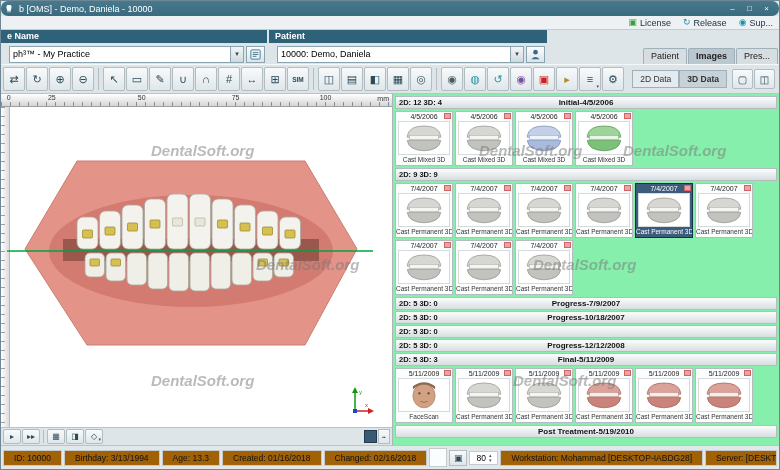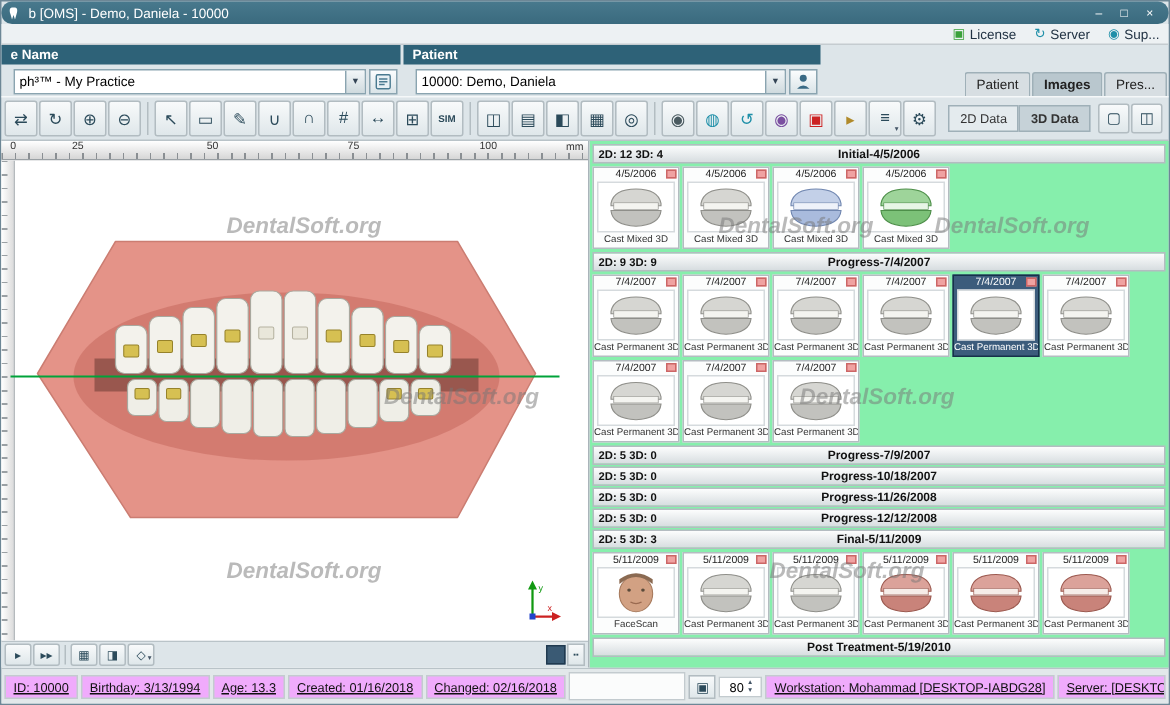--- a/index.html
+++ b/index.html
@@ -81,21 +81,21 @@
   .thumb-marker { position:absolute; top:1px; right:1px; width:7px; height:6px; background:#f0a2a2; border:1px solid #c66; }
   .thumb-img { height:34px; margin:0 2px; background:#fff; border:1px solid #d5dadd; overflow:hidden; }
   .thumb-img svg { width:100%; height:100%; display:block; }
   .thumb-label { font-size:6.5px; text-align:center; height:10px; line-height:10px; white-space:nowrap; overflow:hidden; color:#333; }
 
   
   .watermark { position:absolute; font-family:Liberation Sans, sans-serif; font-style:italic; font-weight:bold; font-size:15px; color:#777; opacity:0.5; pointer-events:none; z-index:6; white-space:nowrap; }
 
   
   .statusbar { height:24px; flex:0 0 auto; background:#e2e8ea; border-top:1px solid #b9c3c8; display:flex; align-items:center; gap:2px; padding:0 2px; font-size:8.5px; }
-  .sb-item { background:#f0abfc; border:1px solid #c3cbcf; padding:2px 5px; white-space:nowrap; color:#111;text-decoration:underline; }
+  .sb-item { background:#a16207; border:1px solid #c3cbcf; padding:2px 10px; white-space:nowrap; color:#111; }
   .sb-fill { flex:1; align-self:stretch; margin:2px 0; background:#fbfcfc; border:1px solid #c3cbcf; min-width:10px; }
   .sb-btn { width:18px; height:16px; font-size:9px; color:#2b4a5a; background:linear-gradient(#f8fafb,#dfe7ea); border:1px solid #b2bcc1; padding:0; }
   .sb-spin { display:flex; align-items:center; background:#fff; border:1px solid #c3cbcf; padding:1px 6px; }
   .spin-arrows { display:flex; flex-direction:column; font-size:5px; line-height:5px; margin-left:3px; color:#456; }
   .sb-server { overflow:hidden; max-width:72px; }
 </style>
 </head>
 <body>
 
 <div class="app">
@@ -115,21 +115,21 @@
   </div>
 
   <div class="menubar">
     <div id="top-links">
         <span class="top-link">
           <span class="tl-ic" style="color: rgb(58, 161, 58);">▣</span>
           <span class="tl-label">License</span>
         </span>
         <span class="top-link">
           <span class="tl-ic" style="color: rgb(30, 143, 168);">↻</span>
-          <span class="tl-label">Server</span>
+          <span class="tl-label">Release</span>
         </span>
         <span class="top-link">
           <span class="tl-ic" style="color: rgb(30, 143, 168);">◉</span>
           <span class="tl-label">Sup...</span>
         </span>
       </div>
   </div>
 
   <div class="id-row">
     <div class="block">
@@ -345,21 +345,20 @@
                 <path d="M9 17 Q11 5 27 5 Q43 5 45 17 L45 19 L9 19 Z" fill="#9ed49a" stroke="#4e8f4a" stroke-width="0.8"></path>
                 <rect x="11" y="16.5" width="32" height="5.5" fill="#e8f6e6" stroke="#4e8f4a" stroke-width="0.5"></rect>
                 <path d="M9 23 L45 23 Q44 35 27 36 Q10 35 9 23 Z" fill="#7cc178" stroke="#4e8f4a" stroke-width="0.8"></path>
               </svg>
             </div>
             <div class="thumb-label">Cast Mixed 3D</div>
           </div>
         </div>
         <div class="gsec-header">
           <span class="gsec-counts">2D: 9 3D: 9</span>
-          <span class="gsec-title">Progress-7/4/2007</span>
           <span class="gsec-balance"></span>
         </div>
         <div class="thumb-row">
           <div class="thumb">
             <div class="thumb-date">7/4/2007</div>
             <span class="thumb-marker"></span>
             <div class="thumb-img">
               <svg viewBox="0 0 54 40" preserveAspectRatio="none">
                 <path d="M9 17 Q11 5 27 5 Q43 5 45 17 L45 19 L9 19 Z" fill="#d6d6d2" stroke="#8f8f8a" stroke-width="0.8"></path>
                 <rect x="11" y="16.5" width="32" height="5.5" fill="#f4f4f0" stroke="#8f8f8a" stroke-width="0.5"></rect>
@@ -470,21 +469,20 @@
           <span class="gsec-title">Progress-7/9/2007</span>
           <span class="gsec-balance"></span>
         </div>
         <div class="gsec-header">
           <span class="gsec-counts">2D: 5 3D: 0</span>
           <span class="gsec-title">Progress-10/18/2007</span>
           <span class="gsec-balance"></span>
         </div>
         <div class="gsec-header">
           <span class="gsec-counts">2D: 5 3D: 0</span>
-          <span class="gsec-title">Progress-11/26/2008</span>
           <span class="gsec-balance"></span>
         </div>
         <div class="gsec-header">
           <span class="gsec-counts">2D: 5 3D: 0</span>
           <span class="gsec-title">Progress-12/12/2008</span>
           <span class="gsec-balance"></span>
         </div>
         <div class="gsec-header">
           <span class="gsec-counts">2D: 5 3D: 3</span>
           <span class="gsec-title">Final-5/11/2009</span>

